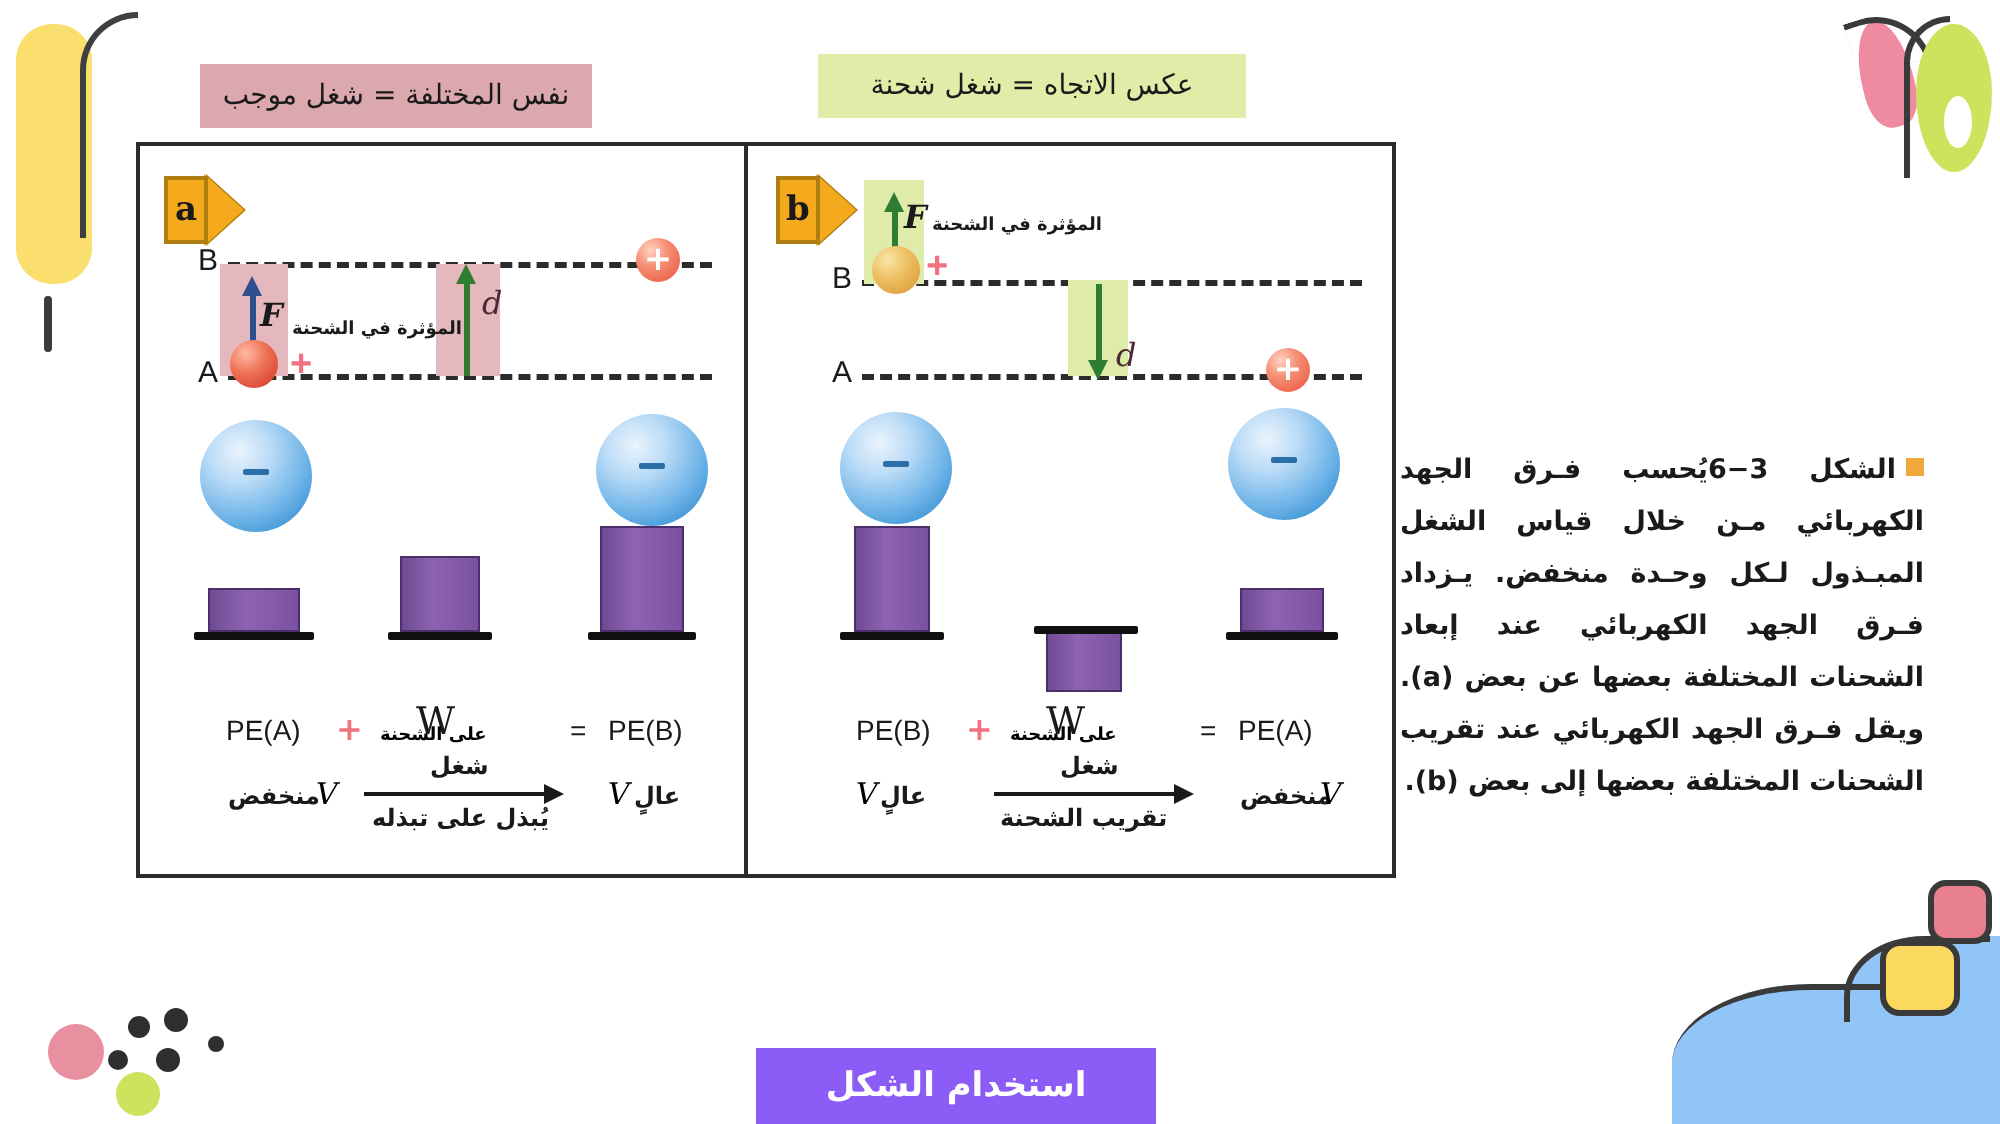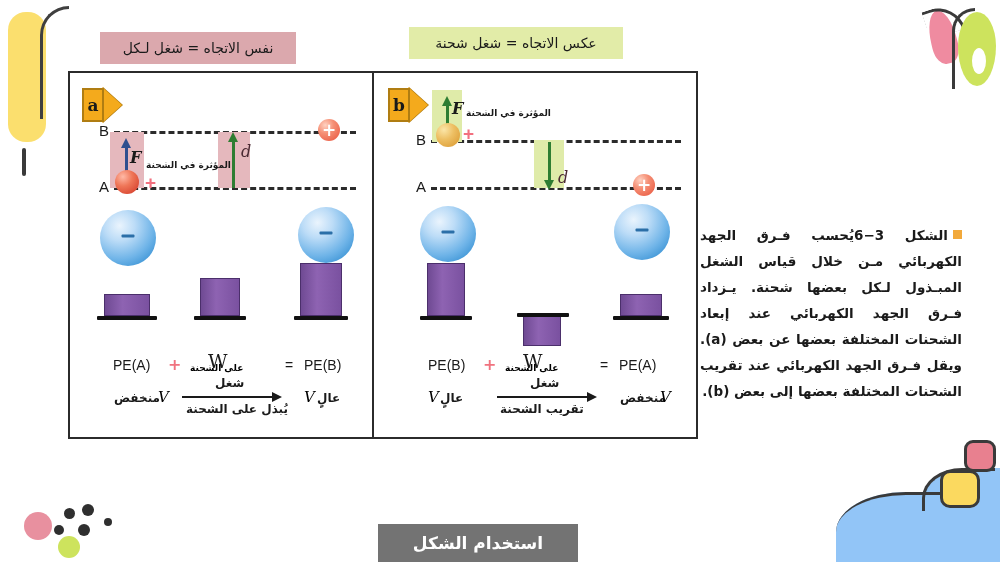--- a/index.html
+++ b/index.html
@@ -213,21 +213,21 @@
     direction:rtl;text-align:justify;
     font-size:13.5px;line-height:26px;color:#1a1a1a;font-weight:bold;
   }
   #caption-bullet{
     display:inline-block;width:9px;height:9px;background:#f2a93b;
     margin-left:5px;vertical-align:1px;
   }
 
   
   #bottom-banner{
-    left:378px;top:524px;width:200px;height:38px;background:#737373;
+    left:378px;top:524px;width:200px;height:38px;background:#8b5cf6;
     display:flex;align-items:center;justify-content:center;
     color:#ffffff;font-size:17px;font-weight:bold;direction:rtl;
   }
 </style>
 </head>
 <body>
 
 <div class="abs" id="deco-top-left-bar"></div>
 <div class="abs" id="deco-top-left-stroke"></div>
 <div class="abs" id="deco-top-left-tick"></div>
@@ -247,21 +247,21 @@
 
 <div class="abs" id="deco-dot-pink"></div>
 <div class="abs" id="deco-dot-green"></div>
 <div class="abs deco-dot-dark" style="left:64px;top:508px;width:11px;height:11px;"></div>
 <div class="abs deco-dot-dark" style="left:82px;top:504px;width:12px;height:12px;"></div>
 <div class="abs deco-dot-dark" style="left:78px;top:524px;width:12px;height:12px;"></div>
 <div class="abs deco-dot-dark" style="left:54px;top:525px;width:10px;height:10px;"></div>
 <div class="abs deco-dot-dark" style="left:104px;top:518px;width:8px;height:8px;"></div>
 
 <div class="abs banner" id="banner-positive">
-  <span>نفس الاتجاه = شغل لـكل</span>
+  <span>نفس المختلفة = شغل موجب</span>
 </div>
 <div class="abs banner" id="banner-negative">
   <span>عكس الاتجاه = شغل شحنة</span>
 </div>
 
 <div class="abs" id="figure-frame"></div>
 <div class="abs" id="frame-divider"></div>
 
 <div class="abs" style="left:82px;top:88px;width:40px;height:34px;">
   <div class="flag-tri-out"></div>
@@ -320,21 +320,21 @@
 <div class="abs eq-sub" style="left:190px;top:363px;">على الشحنة</div>
 <div class="abs eq-text" style="left:285px;top:357px;">=</div>
 <div class="abs eq-text" style="left:304px;top:357px;">PE(B)</div>
 
 <div class="abs eq-ar" style="left:114px;top:391px;">منخفض</div>
 <div class="abs eq-V" style="left:158px;top:388px;">V</div>
 
 <div class="abs eq-ar" style="left:215px;top:376px;">شغل</div>
 <div class="abs eq-arrow-line" style="left:182px;top:396px;width:92px;"></div>
 <div class="abs eq-arrow-tip" style="left:272px;top:392px;"></div>
-<div class="abs eq-ar" style="left:186px;top:402px;">يُبذل على الشحنة</div>
+<div class="abs eq-ar" style="left:186px;top:402px;">يُبذل على تبذله</div>
 
 <div class="abs eq-ar" style="left:317px;top:391px;">عالٍ</div>
 <div class="abs eq-V" style="left:304px;top:388px;">V</div>
 
 <div class="abs" style="left:388px;top:88px;width:40px;height:34px;">
   <div class="flag-tri-out"></div>
   <div class="flag-tri" style="left:20px;"></div>
   <div class="flag-rect"></div>
   <div class="flag-letter">b</div>
 </div>
@@ -395,18 +395,18 @@
 
 <div class="abs eq-ar" style="left:530px;top:376px;">شغل</div>
 <div class="abs eq-arrow-line" style="left:497px;top:396px;width:92px;"></div>
 <div class="abs eq-arrow-tip" style="left:587px;top:392px;"></div>
 <div class="abs eq-ar" style="left:500px;top:402px;">تقريب الشحنة</div>
 
 <div class="abs eq-ar" style="left:620px;top:391px;">منخفض</div>
 <div class="abs eq-V" style="left:660px;top:388px;">V</div>
 
 <div class="abs" id="caption-block">
-  <span id="caption-bullet"></span><span style="font-weight:bold;">الشكل 3−6</span><span>يُحسب فـرق الجهد الكهربائي مـن خلال قياس الشغل المبـذول لـكل بعضها شحنة. يـزداد فـرق الجهد الكهربائي عند إبعاد الشحنات المختلفة بعضها عن بعض (a). ويقل فـرق الجهد الكهربائي عند تقريب الشحنات المختلفة بعضها إلى بعض (b).</span>
+  <span id="caption-bullet"></span><span style="font-weight:bold;">الشكل 3−6</span><span>يُحسب فـرق الجهد الكهربائي مـن خلال قياس الشغل المبـذول لـكل وحـدة منخفض. يـزداد فـرق الجهد الكهربائي عند إبعاد الشحنات المختلفة بعضها عن بعض (a). ويقل فـرق الجهد الكهربائي عند تقريب الشحنات المختلفة بعضها إلى بعض (b).</span>
 </div>
 
 <div class="abs" id="bottom-banner">
   <span>استخدام الشكل</span>
 </div>
 
 </body></html>

